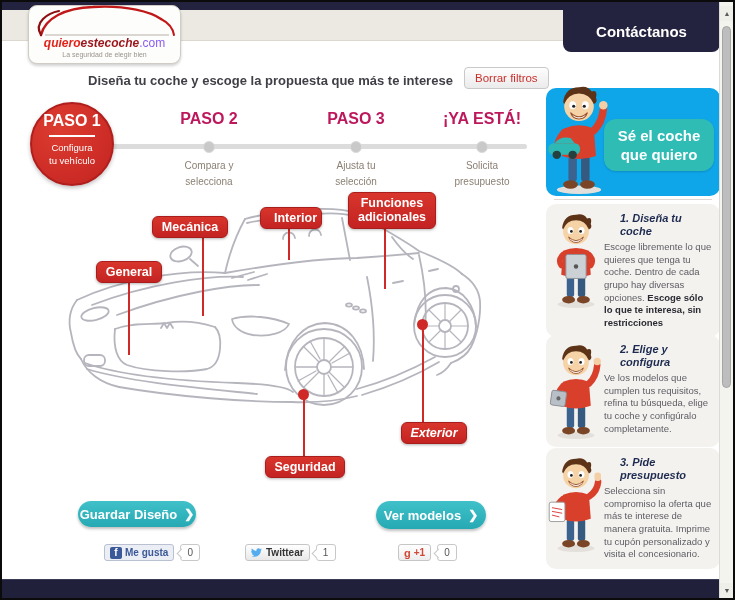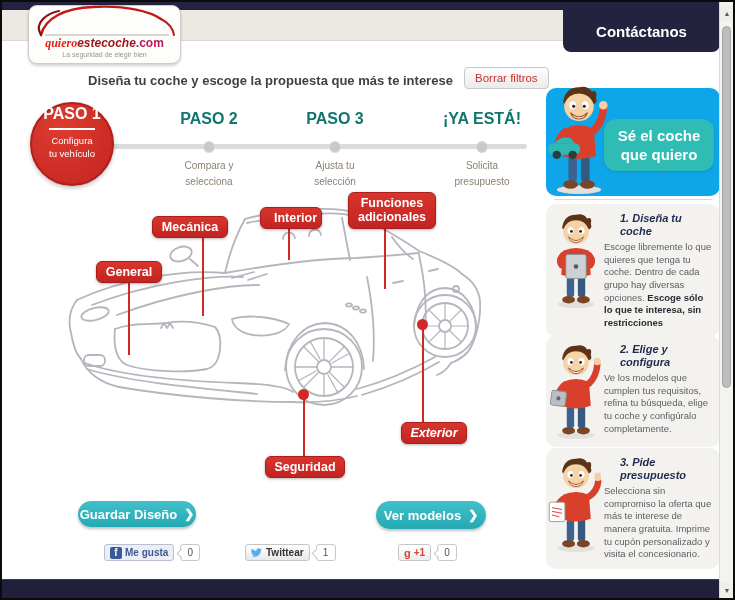--- a/index.html
+++ b/index.html
@@ -9,38 +9,38 @@
     background:#fff; border:2px solid #0b0b0b; overflow:hidden;
     font-family:"Liberation Sans", sans-serif;
   }
 
   
   .top-strip { position:absolute; left:0; top:0; width:717px; height:8px; background:#232340; }
   .header-bar { position:absolute; left:0; top:8px; width:717px; height:31px; background:#ece9e3; border-bottom:1px solid #dcd8d0; }
   .logo-card { position:absolute; left:26px; top:3px; width:153px; height:59px; background:#fdfdfc; border:1px solid #cfccc6; border-radius:9px; box-shadow:0 2px 3px rgba(0,0,0,.18); z-index:5; }
   .logo-swoosh { position:absolute; left:2px; top:-2px; width:149px; height:34px; }
   .logo-text { position:absolute; left:0; top:30px; width:100%; text-align:center; font-size:12px; white-space:nowrap; }
-  .brand1 { color:#e2231a; font-style:italic; font-weight:bold;font-family:Liberation Serif, serif; }
+  .brand1 { color:#e2231a; font-style:italic; font-weight:bold; }
   .brand2 { color:#9c151c; font-style:italic; font-weight:bold; }
-  .brand3 { color:#be185d; font-weight:bold; }
+  .brand3 { color:#8b5cf6; font-weight:normal; }
   .logo-tagline { position:absolute; left:0; top:45px; width:100%; text-align:center; font-size:7px; color:#9a948c; }
   .contact-btn { position:absolute; left:561px; top:8px; width:157px; height:42px; background:#232340; border-radius:0 0 8px 8px; color:#fff; font-size:15px; font-weight:600; display:flex; align-items:center; justify-content:center; z-index:4; cursor:pointer; }
 
   
   .main-title { position:absolute; left:86px; top:71px; font-size:13px; font-weight:600; color:#3f3f46; }
   .clear-filters { position:absolute; left:462px; top:65px; padding:4px 10px; font-size:11.5px; color:#c9302c; background:linear-gradient(#fdfdfd,#ebebeb); border:1px solid #c9c9c9; border-radius:4px; cursor:pointer; }
 
   
   .steps-track { position:absolute; left:110px; top:142px; width:415px; height:5px; background:#dcdcdc; border-radius:3px; }
   .paso1 { position:absolute; left:28px; top:100px; width:84px; height:84px; border-radius:50%; background:radial-gradient(circle at 35% 30%, #dd3c30, #c32420); border:2px solid #b01f1d; color:#fff; text-align:center; z-index:2; cursor:pointer; box-shadow:0 2px 4px rgba(0,0,0,.25); }
-  .paso1-label { font-size:16px; font-weight:bold; margin-top:1px; }
+  .paso1-label { font-size:16px; font-weight:bold; margin-top:8px; }
   .paso1-div { width:46px; height:2px; background:#fff; margin:5px auto 4px auto; }
   .paso1-sub { font-size:9.5px; line-height:1.4; }
   .step-col { position:absolute; top:108px; width:120px; text-align:center; cursor:pointer; }
-  .step-col .step-label { font-size:16px; font-weight:bold; color:#0f766e; }
+  .step-col .step-label { font-size:16px; font-weight:bold; color:#be185d; }
   .step-dot { position:absolute; left:54px; top:31px; width:12px; height:12px; border-radius:50%; background:#c9c9c9; border:1px solid #dadada; }
   .step-sub { margin-top:30px; font-size:10px; color:#8b8074; line-height:1.6; }
 
   
   .car-svg { position:absolute; left:55px; top:195px; width:490px; height:300px; }
   .red-line { position:absolute; width:2px; background:#cf2a27; z-index:1; }
   .red-dot { position:absolute; width:11px; height:11px; border-radius:50%; background:#cf2a27; z-index:2; }
   .car-label { position:absolute; background:linear-gradient(#d8352c,#c32322); border:1px solid #a91d1c; border-radius:6px; color:#fff; font-weight:bold; font-size:12.5px; line-height:1.15; text-align:center; padding:3px 4px; box-shadow:0 1px 3px rgba(0,0,0,.3); z-index:3; cursor:pointer; }
 
   
@@ -115,21 +115,21 @@
 
   <div class="step-col" style="left:147px;">
     <div class="step-label">PASO 2</div>
     <div class="step-dot"></div>
     <div class="step-sub">
       <div>Compara y</div>
       <div>selecciona</div>
     </div>
   </div>
 
-  <div class="step-col" style="left:273px;text-align:center;">
+  <div class="step-col" style="left:294px;text-align:center;">
     <div class="step-label">PASO 3</div>
     <div class="step-dot"></div>
     <div class="step-sub">
       <div>Ajusta tu</div>
       <div>selección</div>
     </div>
   </div>
 
   <div class="step-col" style="left:420px;">
     <div class="step-label">¡YA ESTÁ!</div>

